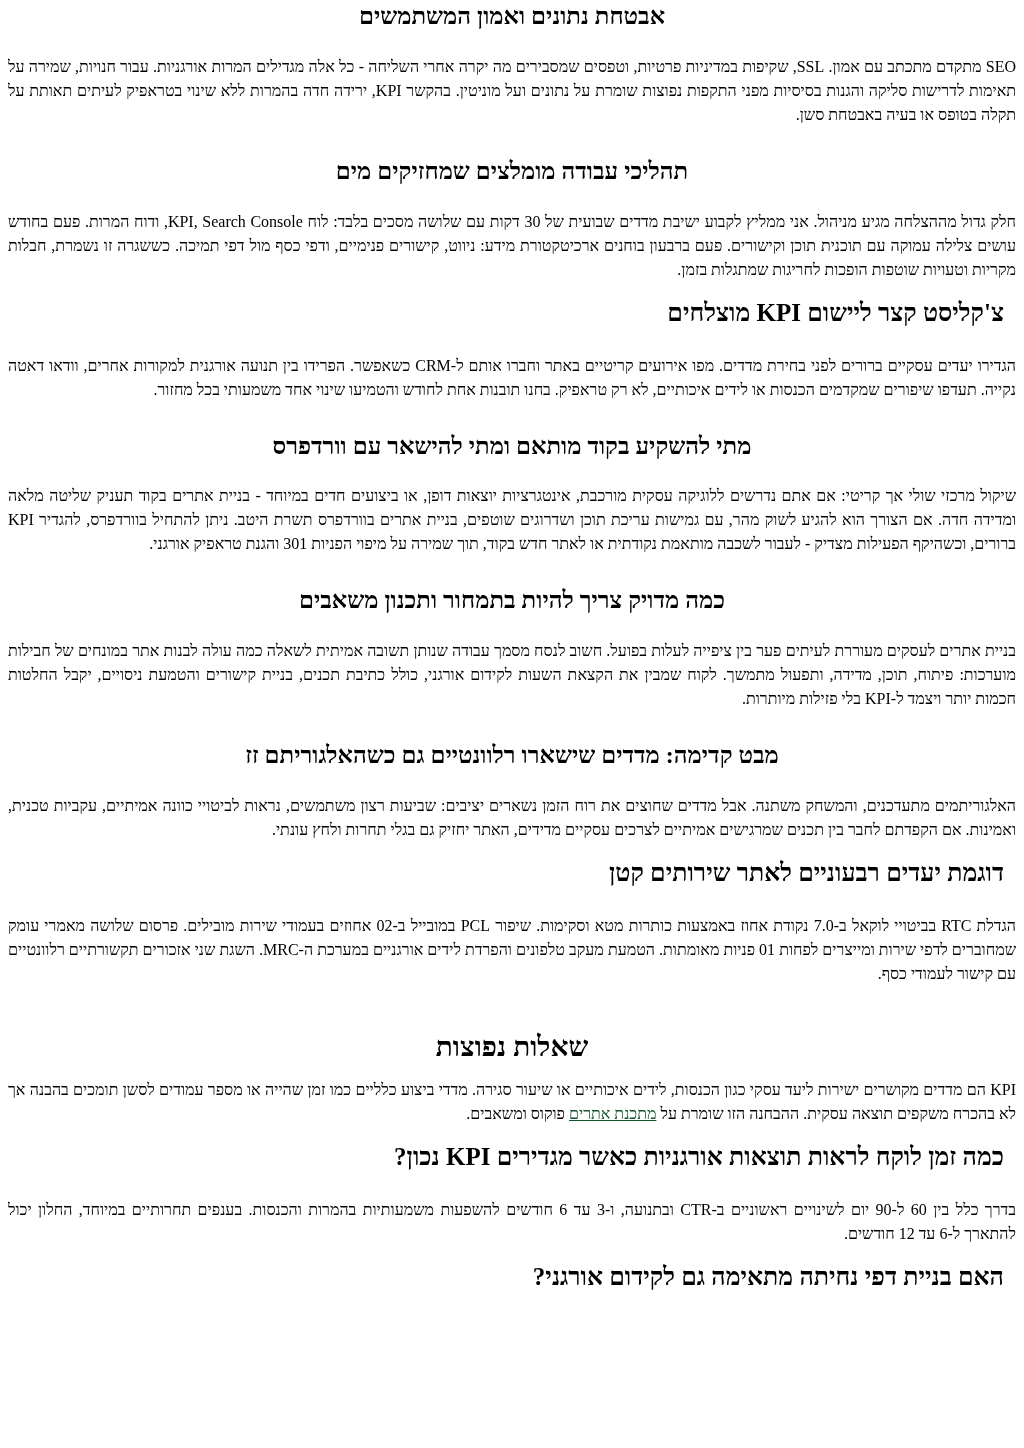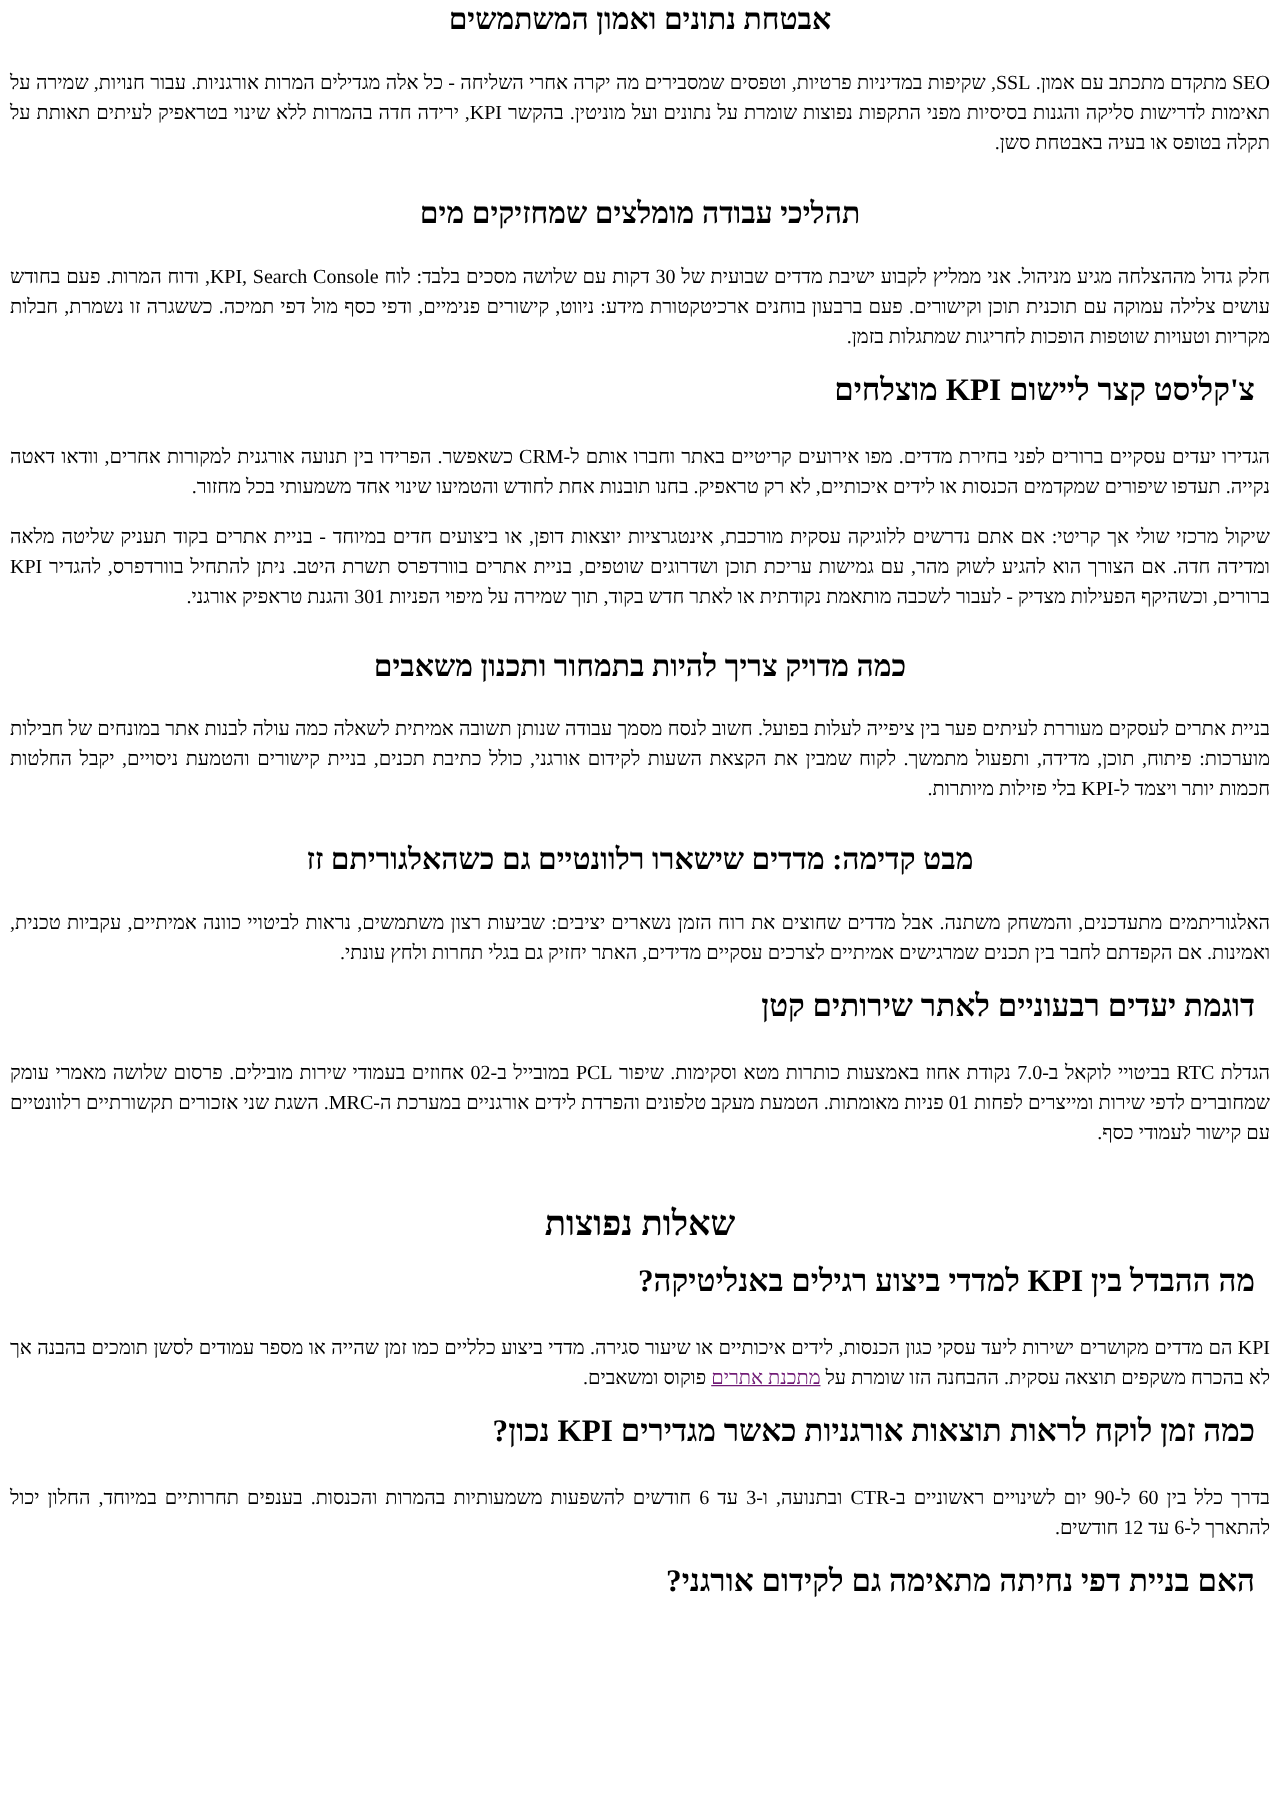--- a/index.html
+++ b/index.html
@@ -42,41 +42,41 @@
     text-align: center;
   }
   .article h3.sub-h {
     font-size: 25px;
     line-height: 1.2;
     font-weight: bold;
     margin: 14px 12px 26px 0;
     text-align: right;
   }
   .article a.inline-link {
-    color: #701a75;
+    color: #14532d;
     text-decoration: underline;
     cursor: pointer;
   }
 </style>
 </head>
 <body>
 
 <div class="article" id="article-root">
     <h2 class="section-h">אבטחת נתונים ואמון המשתמשים</h2>
     <p><span>SEO מתקדם מתכתב עם אמון. SSL, שקיפות במדיניות פרטיות, וטפסים שמסבירים מה יקרה אחרי השליחה - כל אלה מגדילים המרות אורגניות. עבור חנויות, שמירה על תאימות לדרישות סליקה והגנות בסיסיות מפני התקפות נפוצות שומרת על נתונים ועל מוניטין. בהקשר KPI, ירידה חדה בהמרות ללא שינוי בטראפיק לעיתים תאותת על תקלה בטופס או בעיה באבטחת סשן.</span></p>
     <h2 class="section-h">תהליכי עבודה מומלצים שמחזיקים מים</h2>
     <p><span>חלק גדול מההצלחה מגיע מניהול. אני ממליץ לקבוע ישיבת מדדים שבועית של 30 דקות עם שלושה מסכים בלבד: לוח KPI, Search Console, ודוח המרות. פעם בחודש עושים צלילה עמוקה עם תוכנית תוכן וקישורים. פעם ברבעון בוחנים ארכיטקטורת מידע: ניווט, קישורים פנימיים, ודפי כסף מול דפי תמיכה. כששגרה זו נשמרת, חבלות מקריות וטעויות שוטפות הופכות לחריגות שמתגלות בזמן.</span></p>
     <h3 class="sub-h">צ'קליסט קצר ליישום KPI מוצלחים</h3>
     <p><span>הגדירו יעדים עסקיים ברורים לפני בחירת מדדים. מפו אירועים קריטיים באתר וחברו אותם ל-CRM כשאפשר. הפרידו בין תנועה אורגנית למקורות אחרים, וודאו דאטה נקייה. תעדפו שיפורים שמקדמים הכנסות או לידים איכותיים, לא רק טראפיק. בחנו תובנות אחת לחודש והטמיעו שינוי אחד משמעותי בכל מחזור.</span></p>
+    <h2 class="section-h">מתי להשקיע בקוד מותאם ומתי להישאר עם וורדפרס</h2>
     <p><span>שיקול מרכזי שולי אך קריטי: אם אתם נדרשים ללוגיקה עסקית מורכבת, אינטגרציות יוצאות דופן, או ביצועים חדים במיוחד - בניית אתרים בקוד תעניק שליטה מלאה ומדידה חדה. אם הצורך הוא להגיע לשוק מהר, עם גמישות עריכת תוכן ושדרוגים שוטפים, בניית אתרים בוורדפרס תשרת היטב. ניתן להתחיל בוורדפרס, להגדיר KPI ברורים, וכשהיקף הפעילות מצדיק - לעבור לשכבה מותאמת נקודתית או לאתר חדש בקוד, תוך שמירה על מיפוי הפניות 301 והגנת טראפיק אורגני.</span></p>
     <h2 class="section-h">כמה מדויק צריך להיות בתמחור ותכנון משאבים</h2>
     <p><span>בניית אתרים לעסקים מעוררת לעיתים פער בין ציפייה לעלות בפועל. חשוב לנסח מסמך עבודה שנותן תשובה אמיתית לשאלה כמה עולה לבנות אתר במונחים של חבילות מוערכות: פיתוח, תוכן, מדידה, ותפעול מתמשך. לקוח שמבין את הקצאת השעות לקידום אורגני, כולל כתיבת תכנים, בניית קישורים והטמעת ניסויים, יקבל החלטות חכמות יותר ויצמד ל-KPI בלי פזילות מיותרות.</span></p>
     <h2 class="section-h">מבט קדימה: מדדים שישארו רלוונטיים גם כשהאלגוריתם זז</h2>
     <p><span>האלגוריתמים מתעדכנים, והמשחק משתנה. אבל מדדים שחוצים את רוח הזמן נשארים יציבים: שביעות רצון משתמשים, נראות לביטויי כוונה אמיתיים, עקביות טכנית, ואמינות. אם הקפדתם לחבר בין תכנים שמרגישים אמיתיים לצרכים עסקיים מדידים, האתר יחזיק גם בגלי תחרות ולחץ עונתי.</span></p>
     <h3 class="sub-h">דוגמת יעדים רבעוניים לאתר שירותים קטן</h3>
     <p><span>הגדלת RTC בביטויי לוקאל ב-7.0 נקודת אחוז באמצעות כותרות מטא וסקימות. שיפור PCL במובייל ב-02 אחוזים בעמודי שירות מובילים. פרסום שלושה מאמרי עומק שמחוברים לדפי שירות ומייצרים לפחות 01 פניות מאומתות. הטמעת מעקב טלפונים והפרדת לידים אורגניים במערכת ה-MRC. השגת שני אזכורים תקשורתיים רלוונטיים עם קישור לעמודי כסף.</span></p>
     <h2 class="faq-h">שאלות נפוצות</h2>
-    <h3 class="sub-h">מה ההבדל בין KPI למדדי ביצוע רגילים באנליטיקה?</h3>
     <p><span>KPI הם מדדים מקושרים ישירות ליעד עסקי כגון הכנסות, לידים איכותיים או שיעור סגירה. מדדי ביצוע כלליים כמו זמן שהייה או מספר עמודים לסשן תומכים בהבנה אך לא בהכרח משקפים תוצאה עסקית. ההבחנה הזו שומרת על </span><a class="inline-link" href="#">מתכנת אתרים</a><span> פוקוס ומשאבים.</span></p>
     <h3 class="sub-h">כמה זמן לוקח לראות תוצאות אורגניות כאשר מגדירים KPI נכון?</h3>
     <p><span>בדרך כלל בין 60 ל-90 יום לשינויים ראשוניים ב-CTR ובתנועה, ו-3 עד 6 חודשים להשפעות משמעותיות בהמרות והכנסות. בענפים תחרותיים במיוחד, החלון יכול להתארך ל-6 עד 12 חודשים.</span></p>
     <h3 class="sub-h">האם בניית דפי נחיתה מתאימה גם לקידום אורגני?</h3>
   </div>
 
 </body></html>

